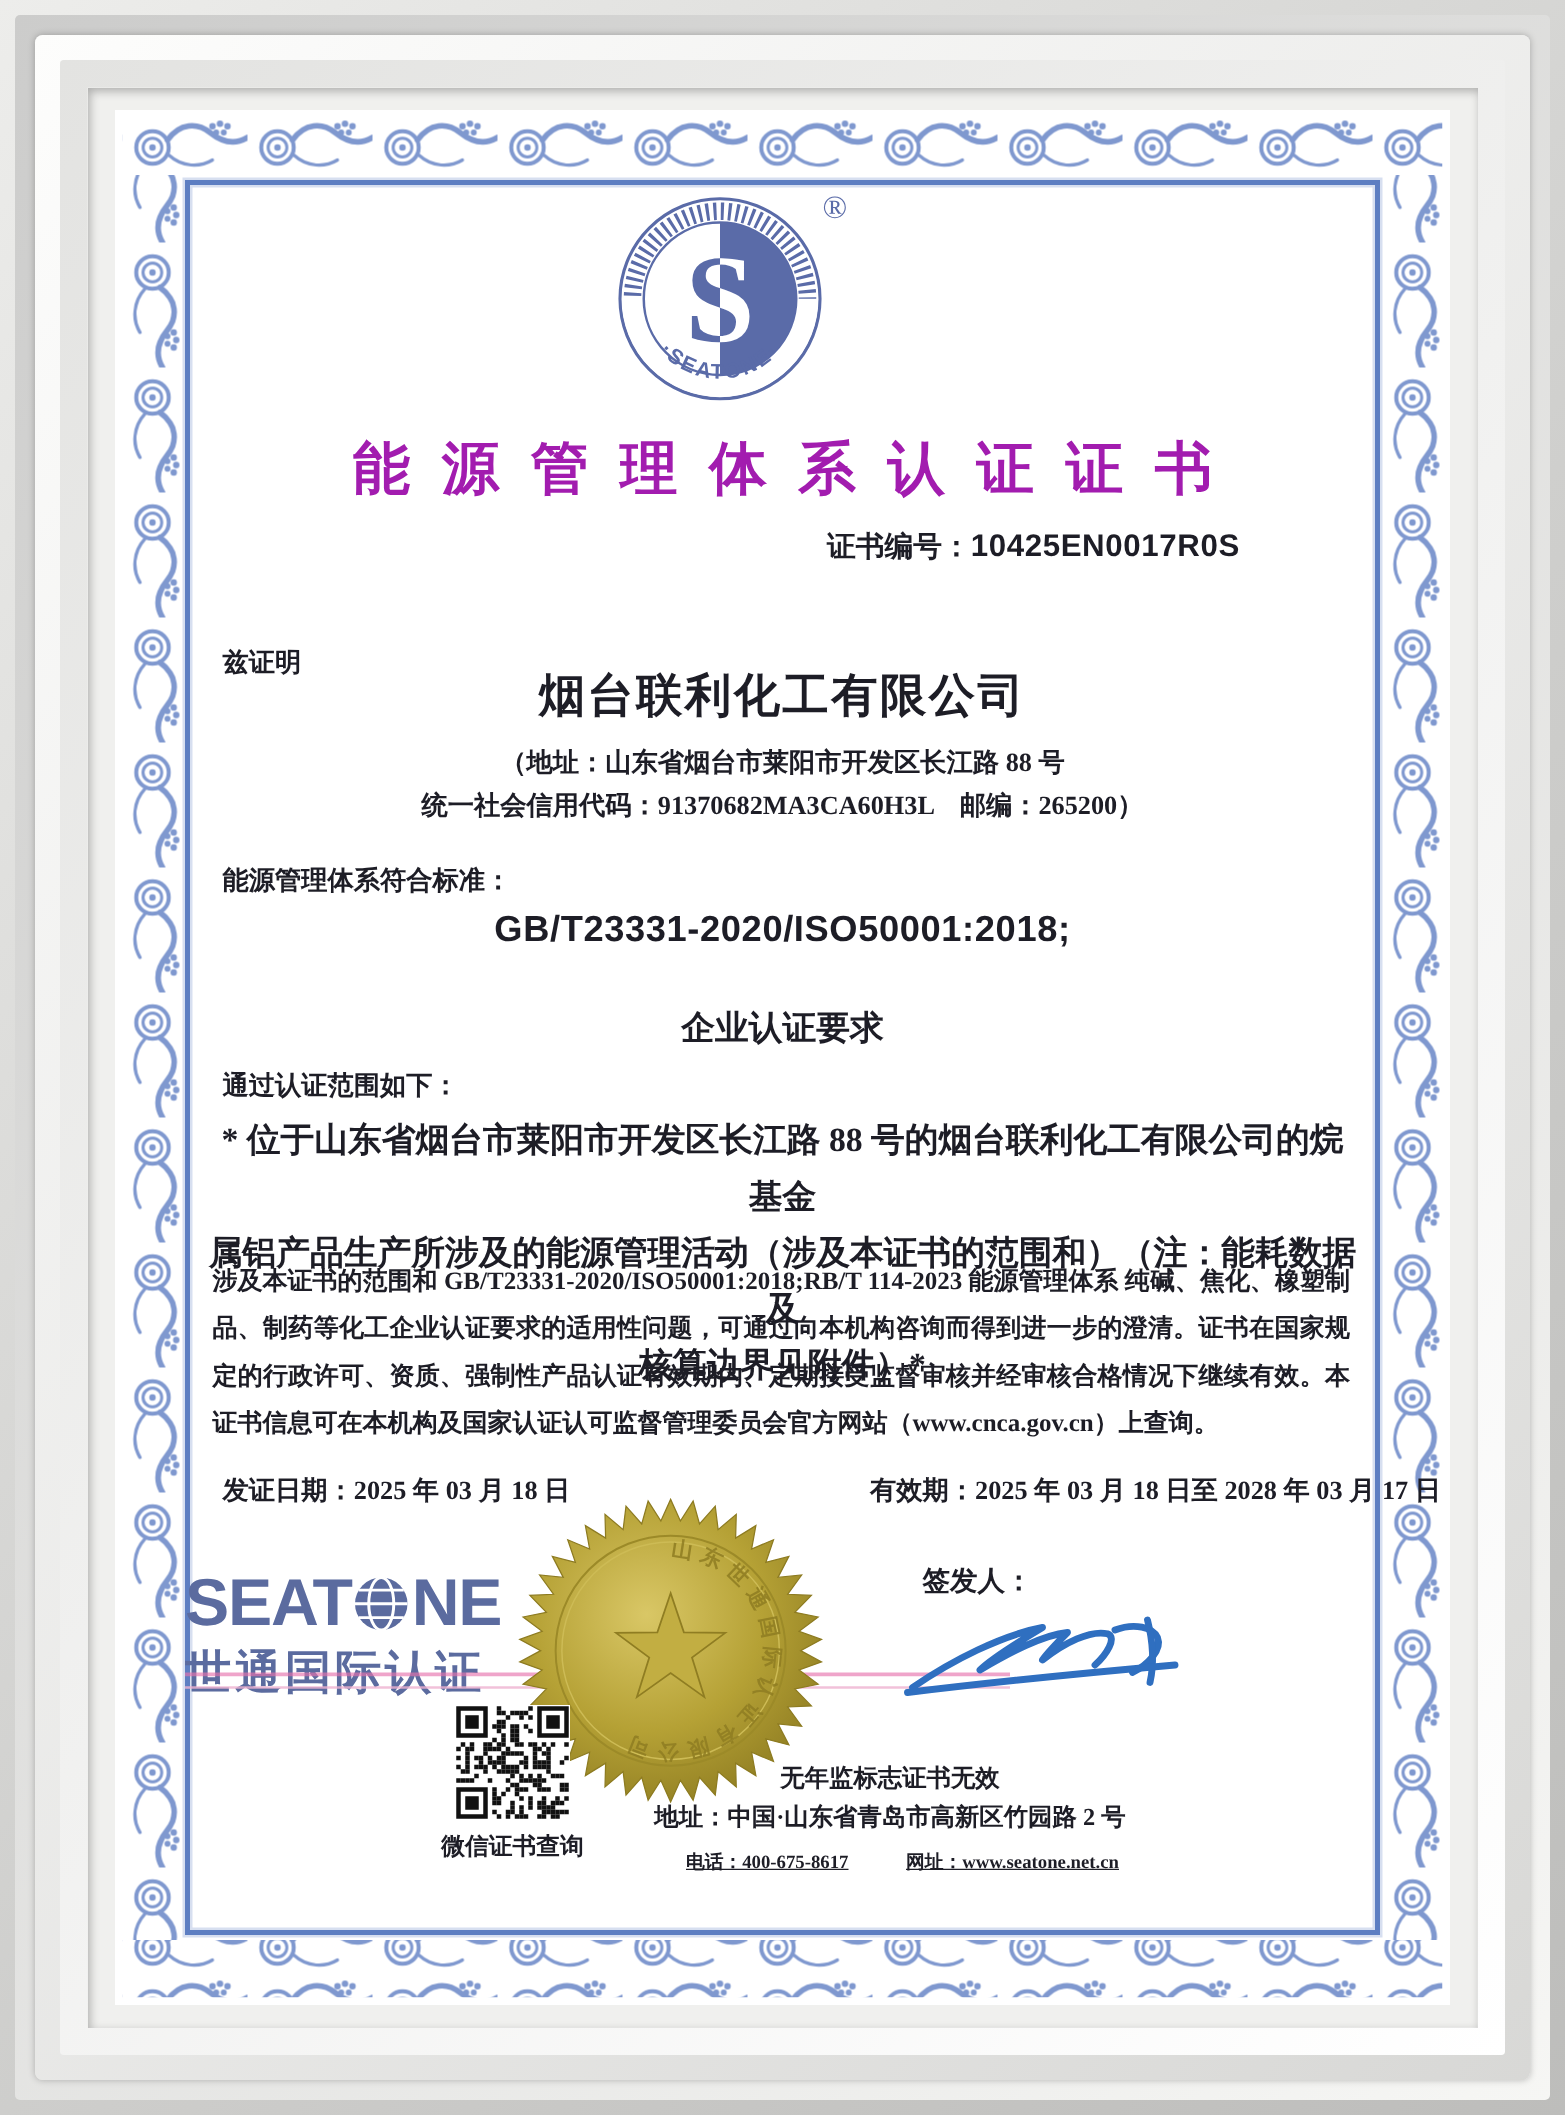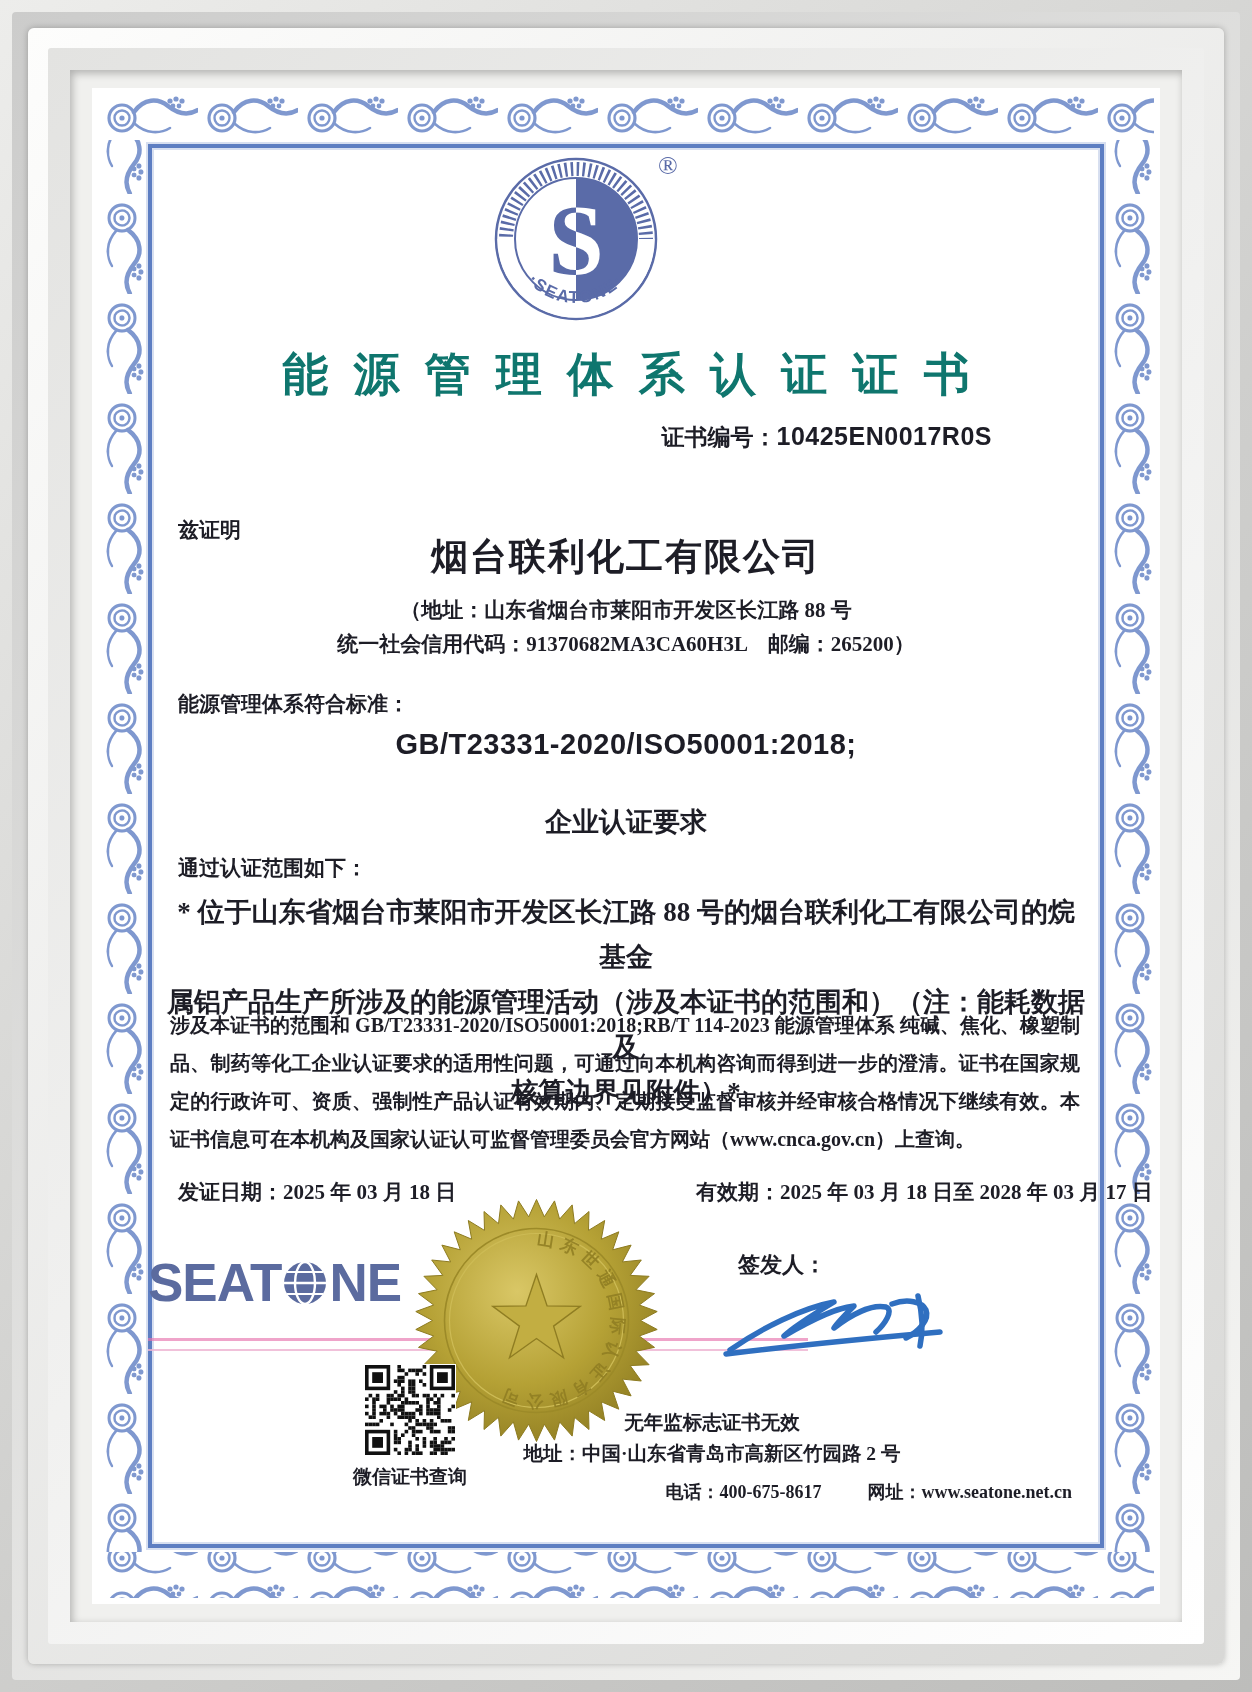--- a/index.html
+++ b/index.html
@@ -11,21 +11,21 @@
       box-shadow:0 0 6px rgba(0,0,0,.25);}
   .f3{position:absolute;inset:48px;background:linear-gradient(315deg,#ffffff,#e3e3e1);border-radius:3px;}
   .f4{position:absolute;inset:70px;background:#f0f0ee;box-shadow:inset 2px 3px 8px rgba(0,0,0,.28);}
   .paper{position:absolute;left:92px;right:92px;top:88px;bottom:88px;background:#ffffff;}
   .ornament{position:absolute;left:6px;top:6px;}
   .innerline{position:absolute;inset:56px;border:4px solid #5d7ec2;box-shadow:0 0 0 2px rgba(139,163,212,.35) inset,0 0 0 2px rgba(139,163,212,.35);}
   .abs{position:absolute;}
   .ctr{left:0;right:0;text-align:center;}
   .sans{font-family:"Liberation Sans","DejaVu Sans",sans-serif;}
   
-  .title{top:256px;font-size:46px;font-weight:700;letter-spacing:.55em;margin-right:-.55em;color:#0f766e;}
+  .title{top:256px;font-size:46px;font-weight:700;letter-spacing:.55em;margin-right:-.55em;color:#a21caf;}
   .certno{top:334px;right:168px;font-size:23px;font-weight:700;}
   .certno .num{font-size:25px;letter-spacing:.5px;}
   .zizheng{left:86px;top:428px;font-size:21px;font-weight:700;}
   .company{top:444px;font-size:37px;font-weight:700;letter-spacing:2px;}
   .addr{top:508px;font-size:21px;font-weight:700;}
   .credit{top:542px;font-size:21px;font-weight:700;}
   .stdlabel{left:86px;top:602px;font-size:21px;font-weight:700;}
   .std1{top:640px;font-size:29px;font-weight:700;letter-spacing:.5px;}
   .std2{top:679px;font-size:27px;font-weight:700;}
   .std3{top:716px;font-size:27px;font-weight:700;}
@@ -43,21 +43,21 @@
   .pink1{left:56px;top:1250px;width:660px;height:3px;background:#e773ae;opacity:.65;}
   .pink2{left:56px;top:1261px;width:660px;height:2px;background:#eeb2d1;opacity:.8;}
   .signer{left:646px;top:1162px;font-size:22px;font-weight:700;}
   
   .qr{left:272px;top:1276px;width:92px;height:92px;background:#fff;}
   .qrcap{left:226px;top:1376px;width:184px;text-align:center;font-size:19px;font-weight:700;}
   .footer{left:260px;top:1306px;width:720px;text-align:center;font-weight:700;}
   .audits{display:flex;justify-content:center;gap:74px;margin-left:38px;font-size:17.5px;}
   .notice{margin-top:15px;font-size:19.5px;}
   .faddr{margin-top:4px;font-size:19.5px;}
-  .fphone{margin-top:13px;font-size:18px;display:flex;justify-content:flex-end;gap:46px;margin-left:20px;}
+  .fphone{margin-top:13px;font-size:15px;display:flex;justify-content:center;gap:46px;margin-left:20px;text-decoration:underline;}
   .fphone span{white-space:nowrap;}
 </style>
 </head>
 <body>
 
 <div class="stage">
   <div class="f1"></div>
   <div class="f2"></div>
   <div class="f3"></div>
   <div class="f4"></div>
@@ -148,20 +148,21 @@
         <span>SEAT</span>
         <svg width="46" height="46" viewBox="0 0 46 46" style="margin:0 1px;">
           <circle cx="23" cy="23" r="21" fill="#5b6b9f"></circle>
           <ellipse cx="23" cy="23" rx="10" ry="21" fill="none" stroke="#ffffff" stroke-width="2.4"></ellipse>
           <line x1="2" y1="23" x2="44" y2="23" stroke="#ffffff" stroke-width="2.4"></line>
           <line x1="5" y1="12" x2="41" y2="12" stroke="#ffffff" stroke-width="2.2"></line>
           <line x1="5" y1="34" x2="41" y2="34" stroke="#ffffff" stroke-width="2.2"></line>
         </svg>
         <span>NE</span>
       </div>
+      <div class="cn">世通国际认证</div>
     </div>
     <div class="abs pink1"></div>
     <div class="abs pink2"></div>
 
     <svg class="abs" style="left:322px;top:1110px;" width="245" height="245">
       <defs>
         <radialGradient id="gold" cx="42%" cy="38%" r="70%">
           <stop offset="0%" stop-color="#d9c766"></stop>
             <stop offset="55%" stop-color="#b5a135"></stop>
           <stop offset="100%" stop-color="#8d7b21"></stop>

